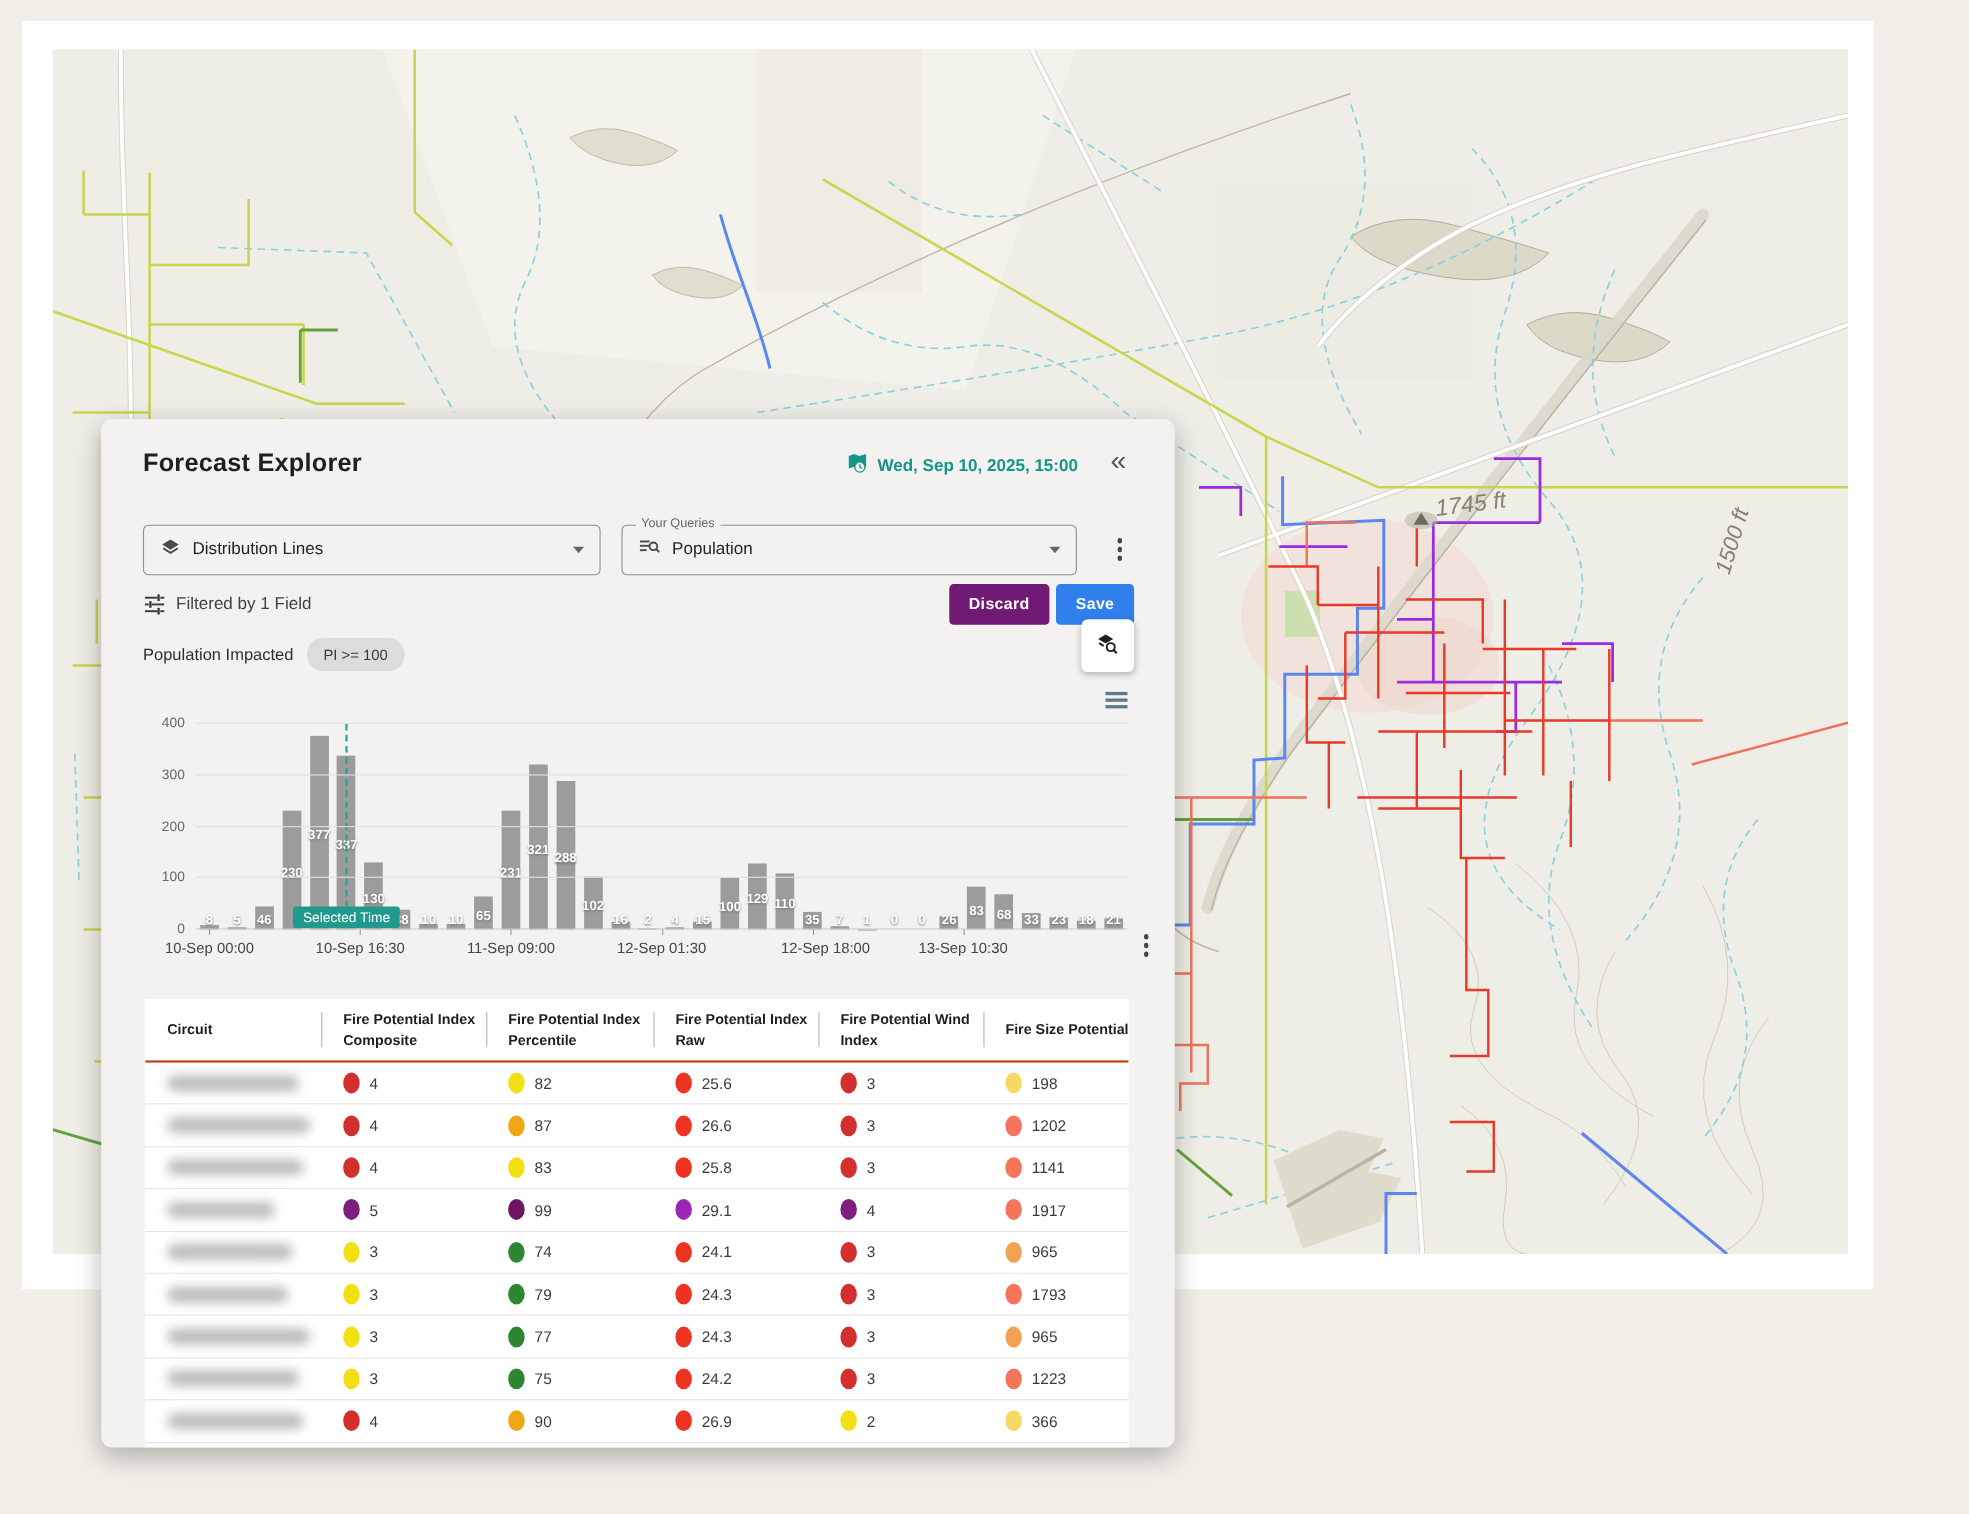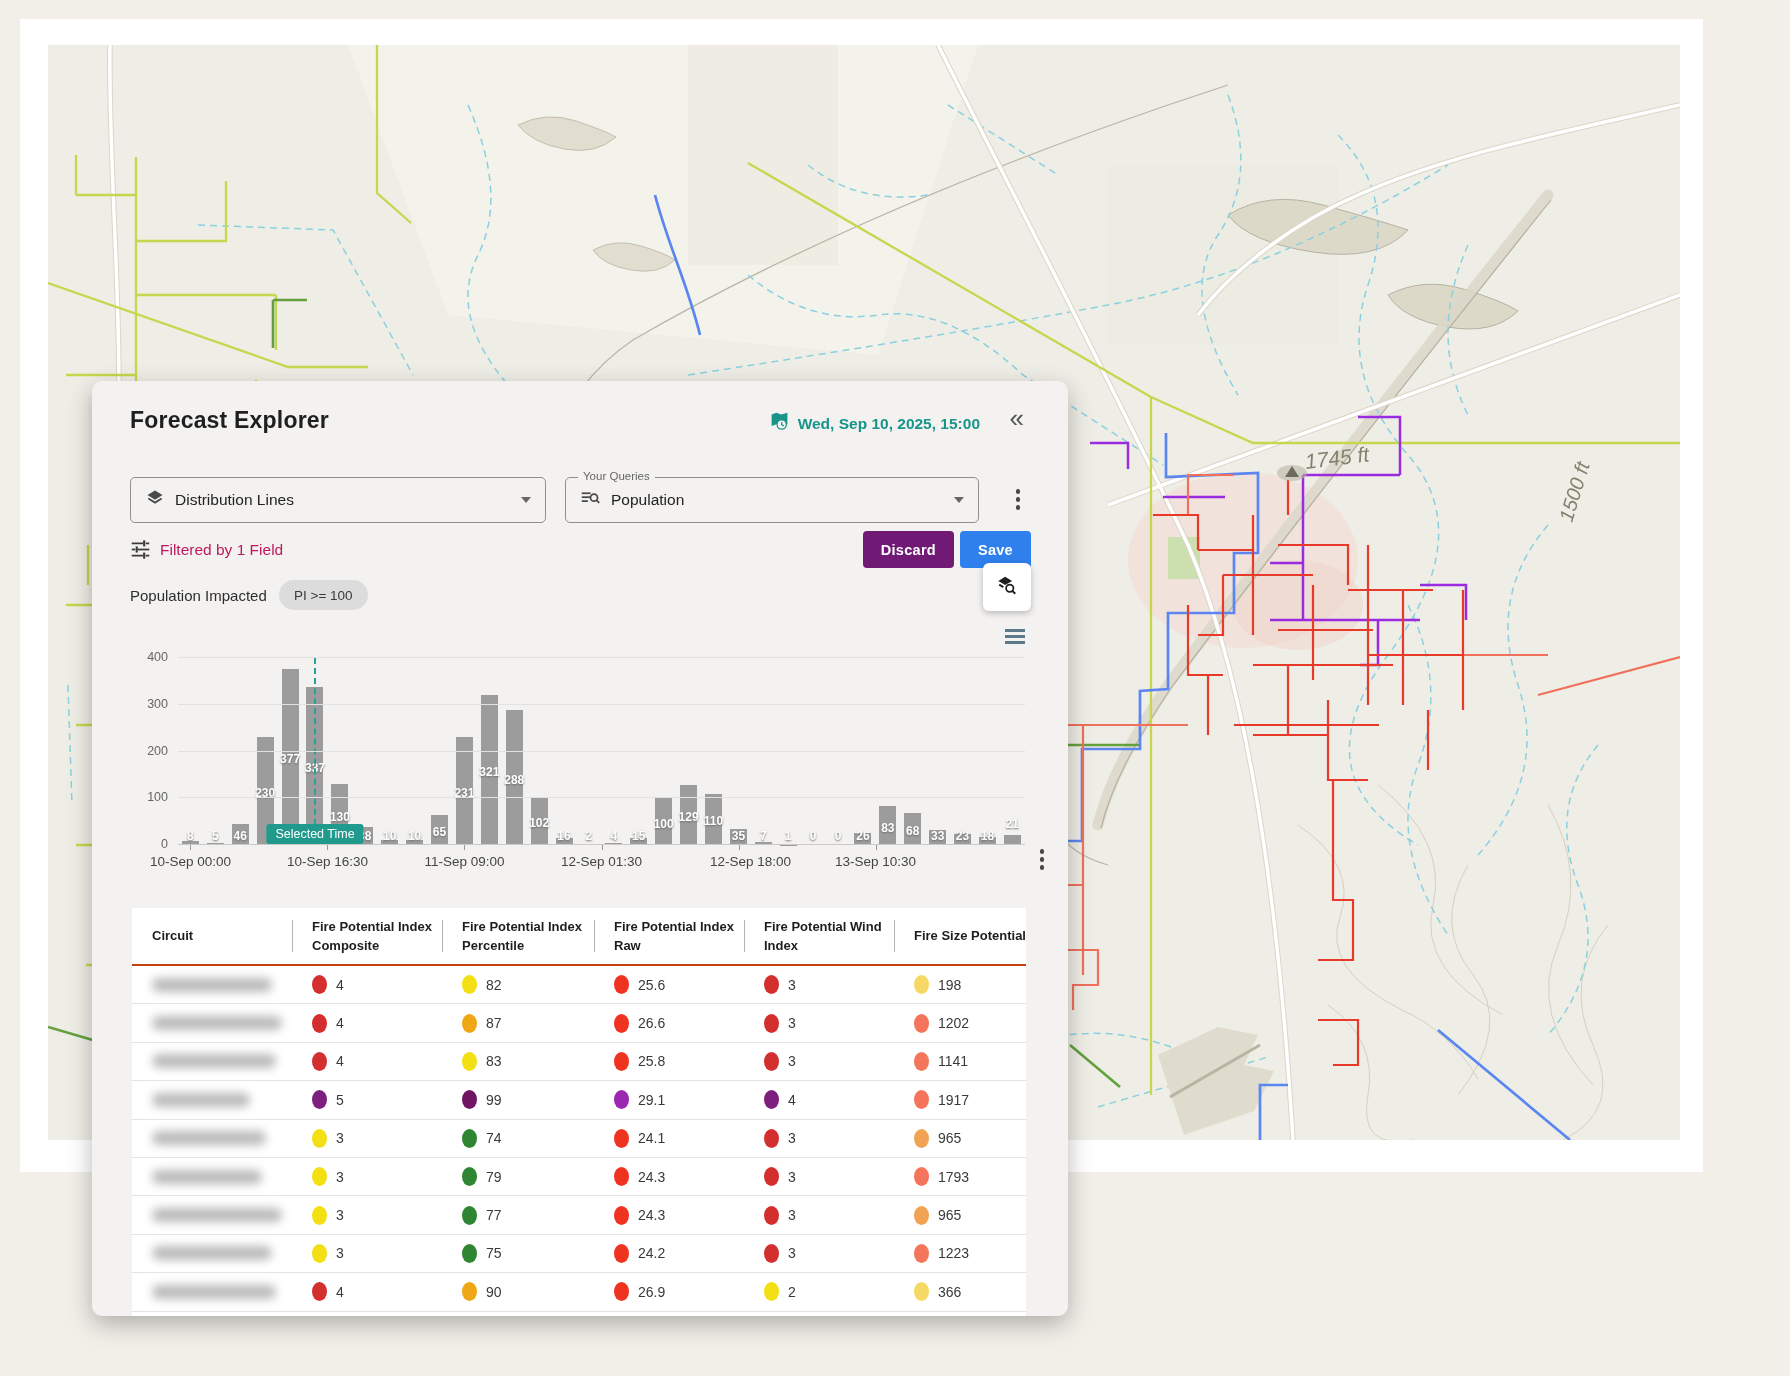--- a/index.html
+++ b/index.html
@@ -17,21 +17,21 @@
   .date-text{font-size:15.5px;font-weight:bold;}
   .collapse-btn{position:absolute;right:44px;top:24px;font-size:26px;color:#555;cursor:pointer;line-height:1;}
   .select{position:absolute;top:96px;height:46px;border:1px solid #8f8f8f;border-radius:5px;
           display:flex;align-items:center;padding:0 14px;gap:10px;box-sizing:border-box;background:transparent;}
   .select .val{font-size:15.5px;color:#232323;flex:1;}
   .sel-arrow{width:0;height:0;border-left:5.5px solid transparent;border-right:5.5px solid transparent;border-top:6px solid #666;}
   .legend{position:absolute;top:-8px;left:12px;font-size:11.5px;color:#666;background:#f3f2f0;padding:0 5px;}
   .kebab{display:inline-flex;flex-direction:column;gap:3.5px;cursor:pointer;}
   .kebab i{width:4.5px;height:4.5px;border-radius:50%;background:#454545;}
   .filter-row-icon{position:absolute;left:38px;top:158px;}
-  .filter-text{position:absolute;left:68px;top:160px;font-size:15.5px;color:#be185d;}
+  .filter-text{position:absolute;left:68px;top:160px;font-size:15.5px;color:#404040;}
   .btn{position:absolute;top:150px;height:37px;border:none;border-radius:4px;color:#fff;
        font-size:14.5px;font-weight:bold;font-family:inherit;letter-spacing:.3px;cursor:pointer;padding:0 18px;}
   .btn.discard{right:114px;background:#701a75;}
   .btn.save{right:37px;background:#2f80ed;}
   .field-label{position:absolute;left:38px;top:206px;font-size:15px;color:#2e2e2e;}
   .chip{position:absolute;left:187px;top:199px;height:30px;border-radius:15px;background:#dcdcdc;
         display:flex;align-items:center;padding:0 15px;font-size:13.5px;color:#3a3a3a;}
   .map-search-btn{position:absolute;right:37px;top:182px;width:48px;height:48px;background:#fff;border:none;
         border-radius:6px;box-shadow:0 2px 6px rgba(0,0,0,.25);display:flex;align-items:center;justify-content:center;cursor:pointer;}
   
@@ -408,21 +408,21 @@
         <div class="slot" style="width: 2.94118%;">
           <div class="bar" style="height: 10.7525px; background: rgb(156, 156, 156);"></div>
           <span class="bar-label" style="bottom: 2px;">23</span>
         </div>
         <div class="slot" style="width: 2.94118%;">
           <div class="bar" style="height: 8.415px; background: rgb(156, 156, 156);"></div>
           <span class="bar-label" style="bottom: 2px;">18</span>
         </div>
         <div class="slot" style="width: 2.94118%;">
           <div class="bar" style="height: 9.8175px; background: rgb(156, 156, 156);"></div>
-          <span class="bar-label" style="bottom: 14px;">21</span>
+          <span class="bar-label" style="bottom: 2px;">21</span>
         </div>
       </div>
     <div class="sel-line" id="selLine" style="left: 16.1765%;"></div>
     <div class="sel-badge" id="selBadge" style="left: 16.1765%;">Selected Time</div>
   <div class="gridline zero" style="bottom: 0px;">
         <span class="ylab">0</span>
       </div>
       <div class="gridline" style="bottom: 46.75px;">
         <span class="ylab">100</span>
       </div>

